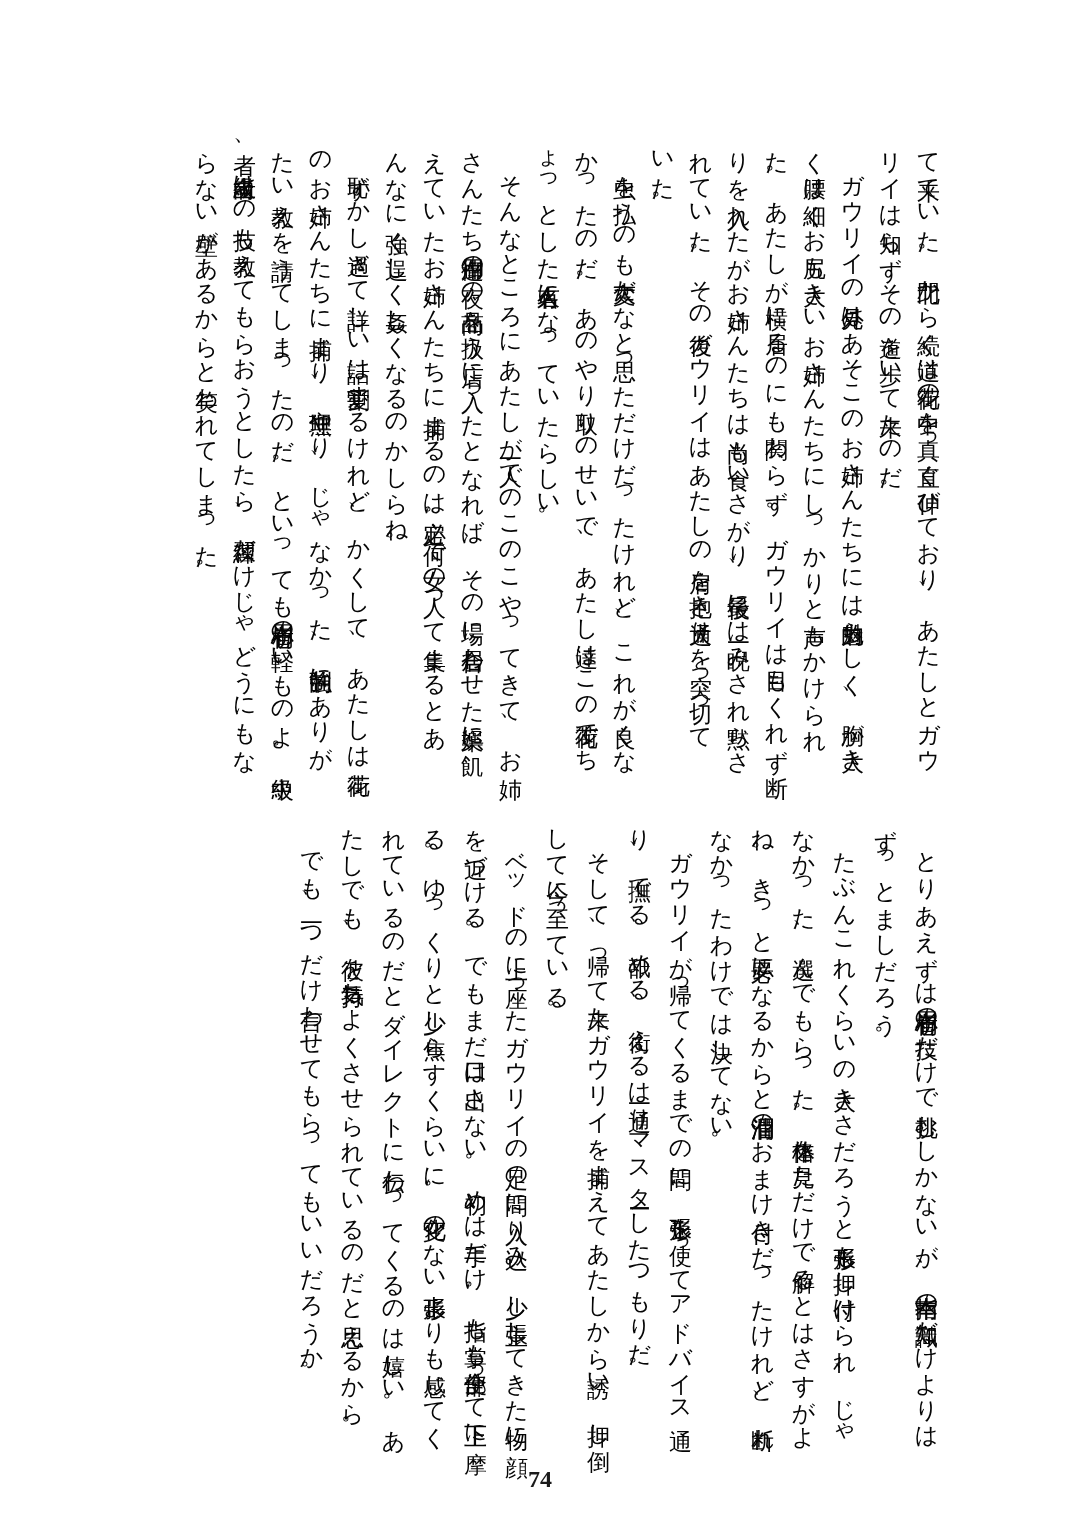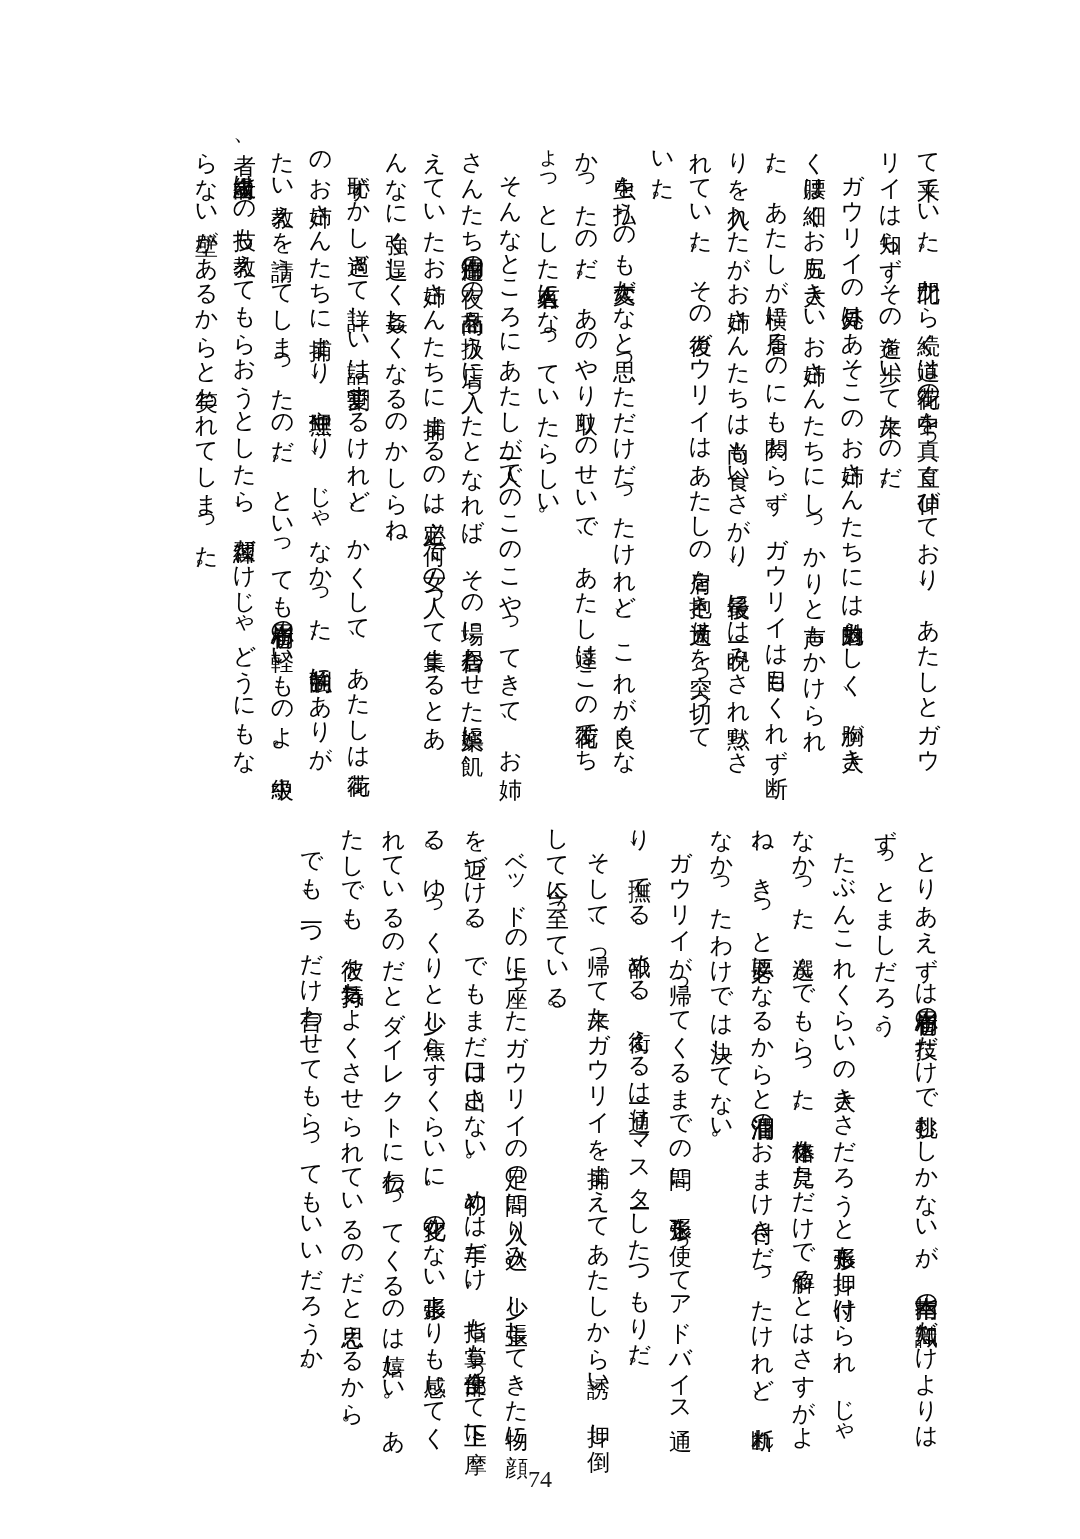--- a/index.html
+++ b/index.html
@@ -50,20 +50,21 @@
   }
   .page-number {
     position: absolute;
     top: 1466px;
     left: 0;
     width: 1080px;
     text-align: center;
     font-size: 24px;
     color: #1a1a1a;
     font-family: "Liberation Serif", "DejaVu Serif", serif;
+    font-weight: bold;
   }
 </style>
 </head>
 <body>
 
 <div class="page">
 
   <div id="top-block" class="vblock">
     <p class="flush">て来ていた。北門から続く道は花街の中を真っ直ぐ伸びており、あたしとガウリイは知らずその道を歩いて来たのだ。</p>
     <p>ガウリイの外見はあそこのお姉さんたちには魅力的らしく、胸が大きく腰は細くお尻も大きいお姉さんたちにしっかりと声もかけられた。あたしが横に居るのにも関わらず。ガウリイは目もくれず断りを入れたがお姉さんたちは尚も食いさがり、最後には一睨みされ黙らされていた。その後ガウリイはあたしの肩を抱き大通りを突っ切っていた。</p>

